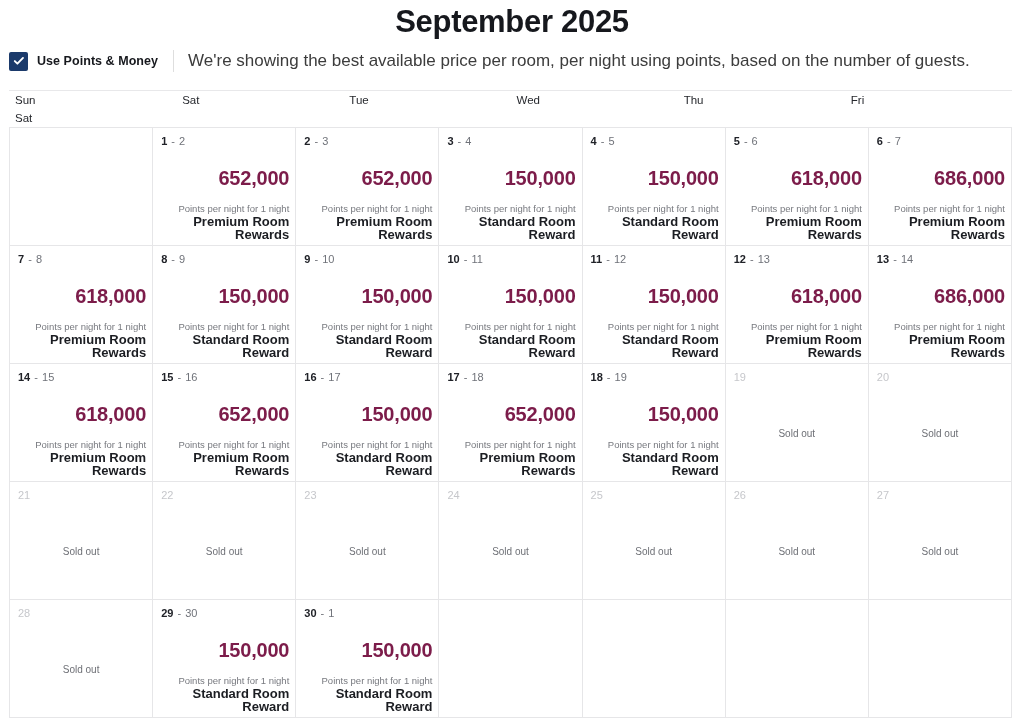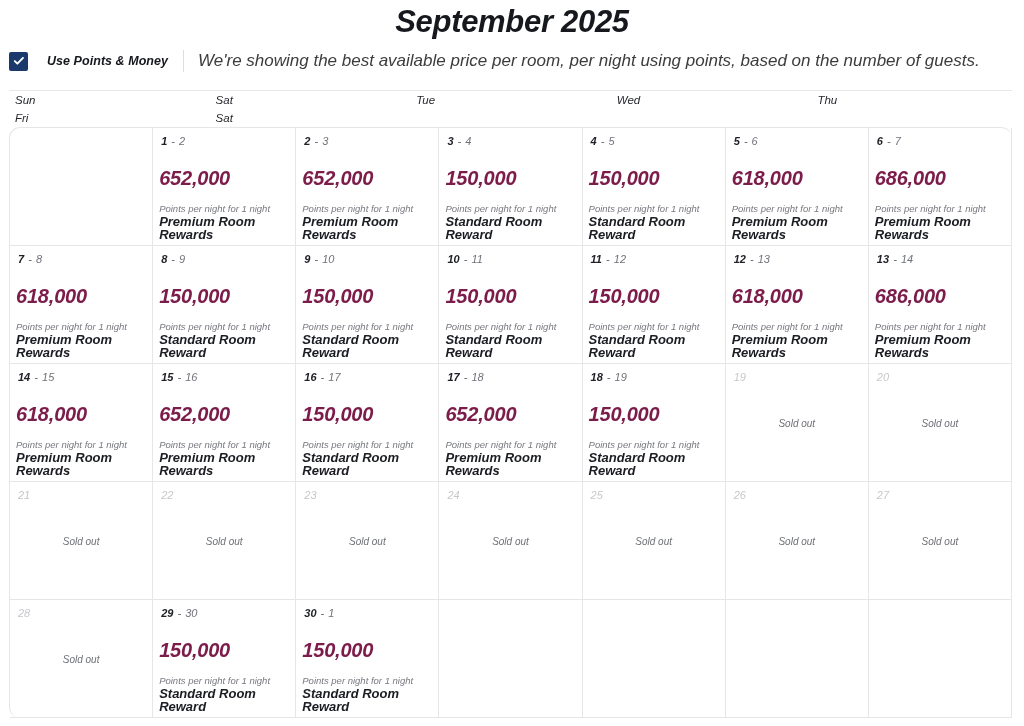--- a/index.html
+++ b/index.html
@@ -10,21 +10,20 @@
     background: #ffffff;
     font-family: "Liberation Sans", sans-serif;
     color: #1a1a1a;
     overflow: hidden;
   }
 
   #app {
     width: 1024px;
     height: 726px;
     position: relative;
-    font-style: italic;
   }
 
   
   .month-title {
     text-align: center;
     font-size: 31px;
     font-weight: bold;
     letter-spacing: -0.3px;
     color: #16181d;
     padding-top: 2px;
@@ -51,21 +50,21 @@
     display: flex;
     align-items: center;
     justify-content: center;
   }
   .checkbox-box svg { display: block; }
 
   .points-label {
     font-size: 12.5px;
     font-weight: bold;
     color: #16181d;
-    margin-left: 19px;
+    margin-left: 9px;
     white-space: nowrap;
     letter-spacing: 0.05px;
   }
 
   .bar-separator {
     width: 1px;
     height: 22px;
     background: #dedede;
     margin-left: 15px;
     margin-right: 14px;
@@ -80,40 +79,39 @@
 
   .top-divider {
     height: 1px;
     background: #e8e8ea;
     margin: 14px 12px 0 9px;
   }
 
   
   .weekday-row {
     display: grid;
-    grid-template-columns: repeat(5, 1fr);
+    grid-template-columns: repeat(6, 1fr);
     margin: 0 12px 0 9px;
     height: 36px;
     align-items: center;
   }
   .weekday {
     font-size: 11.5px;
     color: #26282d;
     padding-left: 6px;
   }
 
   
   .calendar {
     display: grid;
     grid-template-columns: repeat(7, 1fr);
     grid-auto-rows: 118px;
     margin: 0 12px 0 9px;
     border-top: 1px solid #e6e6e8;
     border-left: 1px solid #e6e6e8;
-    border-radius: 11px;
   }
 
   .cell {
     border-right: 1px solid #e6e6e8;
     border-bottom: 1px solid #e6e6e8;
     position: relative;
     padding: 7px 8px 0 8px;
     overflow: hidden;
   }
 
@@ -124,21 +122,21 @@
   }
   .daynum .d-start { font-weight: bold; color: #202228; }
   .daynum .d-dash  { color: #6f7279; font-weight: normal; padding: 0 1px; }
   .daynum .d-end   { color: #6f7279; font-weight: normal; }
   .daynum.muted .d-start { font-weight: normal; color: #c6c7cb; }
 
   .price-block {
     position: absolute;
     left: 0; right: 0;
     top: 38px;
-    text-align: left;
+    text-align: right;
     padding: 0 6px;
   }
   .price {
     font-size: 20px;
     font-weight: bold;
     color: #7c1c4a;
     letter-spacing: -0.2px;
     line-height: 24px;
   }
   .price-sub {
@@ -150,21 +148,21 @@
   .price-room {
     font-size: 13px;
     font-weight: bold;
     color: #1b1d22;
     line-height: 13px;
   }
 
   .soldout {
     position: absolute;
     left: 0; right: 0;
-    top: 54px;
+    top: 64px;
     text-align: center;
     font-size: 10px;
     color: #6e7076;
   }
 </style>
 </head>
 <body>
 
 <div id="app">
 

